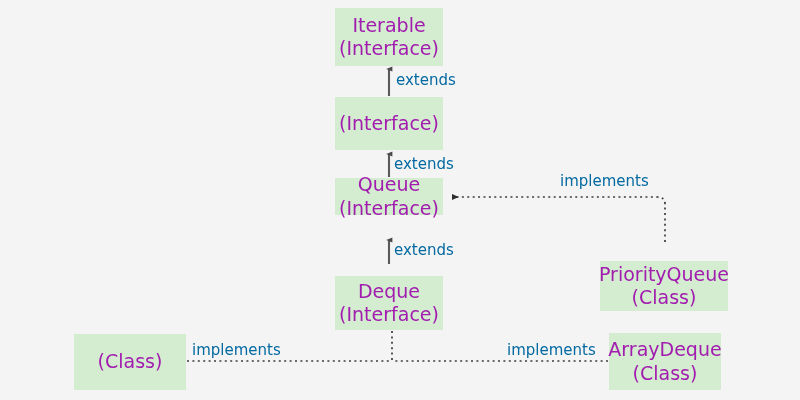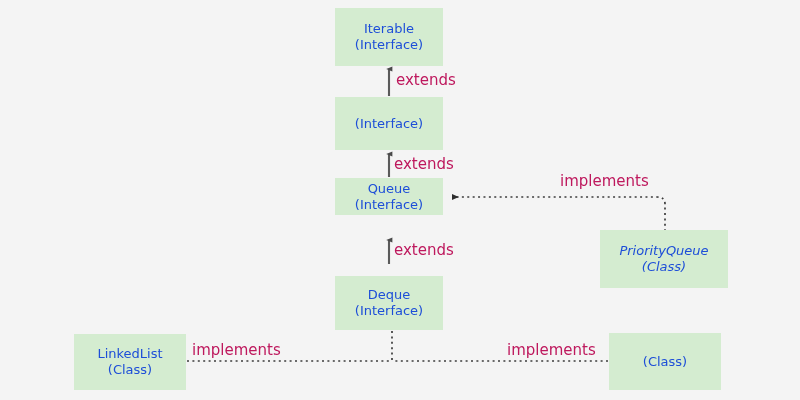--- a/index.html
+++ b/index.html
@@ -23,57 +23,57 @@
   #edges {
     position: absolute;
     left: 0;
     top: 0;
     width: 800px;
     height: 400px;
   }
   .node {
     position: absolute;
     background: #d4ecd0;
-    color: #1d4ed8;
+    color: #a21caf;
     display: flex;
     flex-direction: column;
     align-items: center;
     justify-content: center;
     line-height: 1.22;
-    font-size: 13px;
+    font-size: 19px;
     text-align: right;
     box-sizing: border-box;
   }
   .node .n-name {
     display: block;
     white-space: nowrap;
   }
   .node .n-kind {
     display: block;
     white-space: nowrap;
   }
   .edge-label {
     position: absolute;
-    color: #be185d;
+    color: #0369a1;
     font-size: 15px;
     white-space: nowrap;
     line-height: 1;
   }
   .edge-label.on-bg {
     background: #f4f4f4;
     padding: 1px 2px;
   }
   
   #node-iterable      { left: 335px; top: 8px;   width: 108px; height: 58px; }
   #node-collection    { left: 335px; top: 97px;  width: 108px; height: 53px; }
   #node-queue         { left: 335px; top: 178px; width: 108px; height: 37px; }
   #node-deque         { left: 335px; top: 276px; width: 108px; height: 54px; }
   #node-linkedlist    { left: 74px;  top: 334px; width: 112px; height: 56px; }
   #node-arraydeque    { left: 609px; top: 333px; width: 112px; height: 57px; }
-  #node-priorityqueue { left: 600px; top: 230px; width: 128px; height: 58px; font-style: italic; }
+  #node-priorityqueue { left: 600px; top: 261px; width: 128px; height: 50px; }
   
   #label-extends-1 { left: 394px; top: 72px; }
   #label-extends-2 { left: 394px; top: 157px; }
   #label-extends-3 { left: 394px; top: 243px; }
   #label-implements-pq { left: 560px; top: 174px; }
   #label-implements-ll { left: 192px; top: 343px; }
   #label-implements-ad { left: 507px; top: 343px; }
 </style>
 </head>
 <body>
@@ -121,25 +121,25 @@
     <span class="n-name">Queue</span>
     <span class="n-kind">(Interface)</span>
   </div>
 
   <div class="node" id="node-deque">
     <span class="n-name">Deque</span>
     <span class="n-kind">(Interface)</span>
   </div>
 
   <div class="node" id="node-linkedlist">
-    <span class="n-name">LinkedList</span>
     <span class="n-kind">(Class)</span>
   </div>
 
   <div class="node" id="node-arraydeque">
+    <span class="n-name">ArrayDeque</span>
     <span class="n-kind">(Class)</span>
   </div>
 
   <div class="node" id="node-priorityqueue">
     <span class="n-name">PriorityQueue</span>
     <span class="n-kind">(Class)</span>
   </div>
 
   <span class="edge-label on-bg" id="label-extends-1">extends</span>
 

